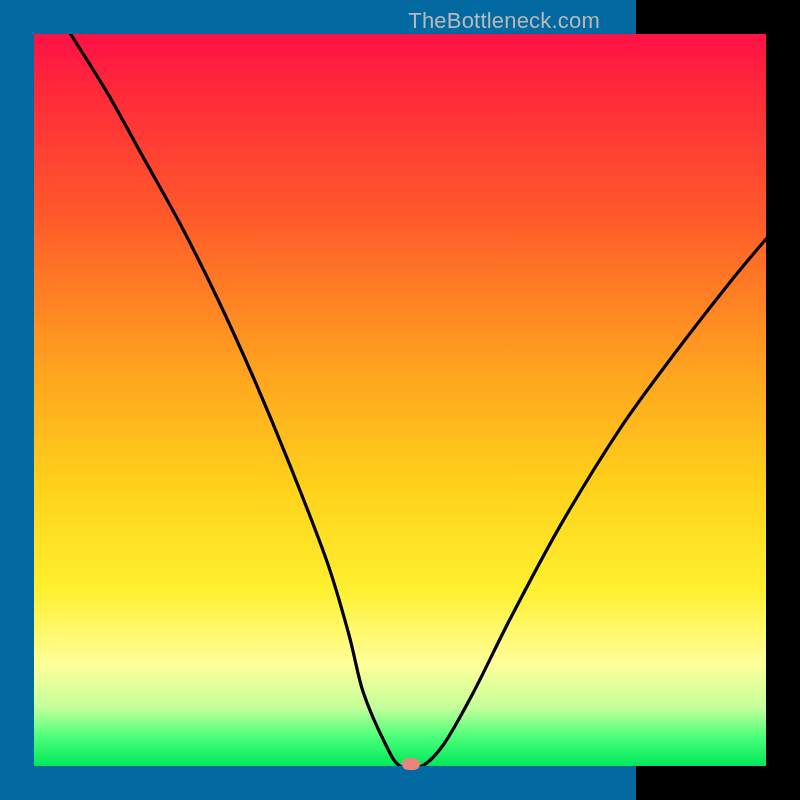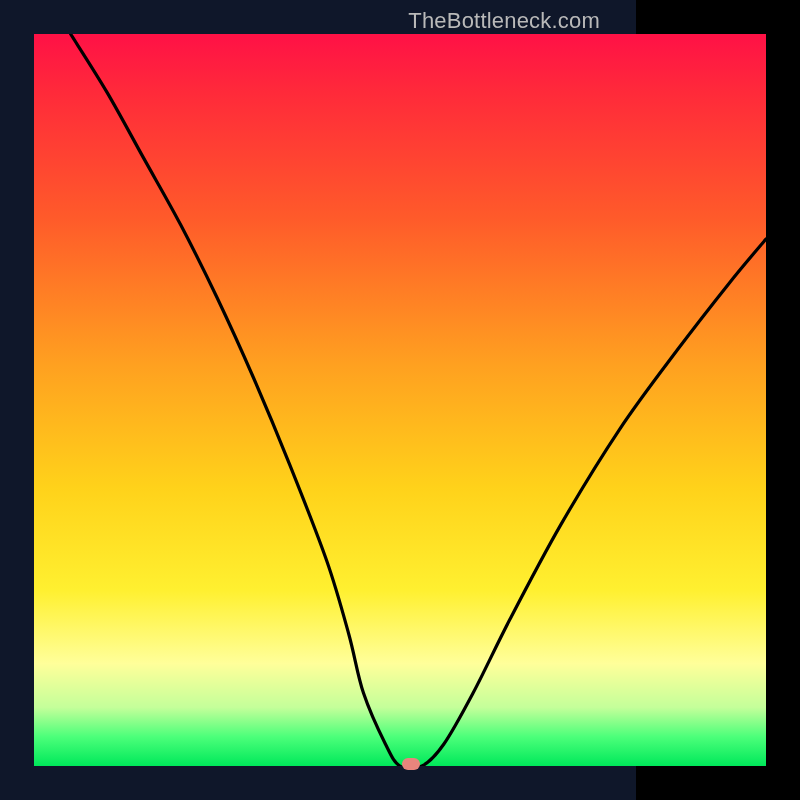--- a/index.html
+++ b/index.html
@@ -8,21 +8,21 @@
     width: 800px;
     height: 800px;
     overflow: hidden;
     background: #000;
     font-family: Arial, Helvetica, sans-serif;
   }
   .frame {
     position: relative;
     width: 636px;
     height: 800px;
-    background: #0f172a;
+    background: #0369a1;
   }
   .plot-area {
     position: absolute;
     left: 34px;
     top: 34px;
     width: 732px;
     height: 732px;
     
     background: linear-gradient(
       to bottom,

